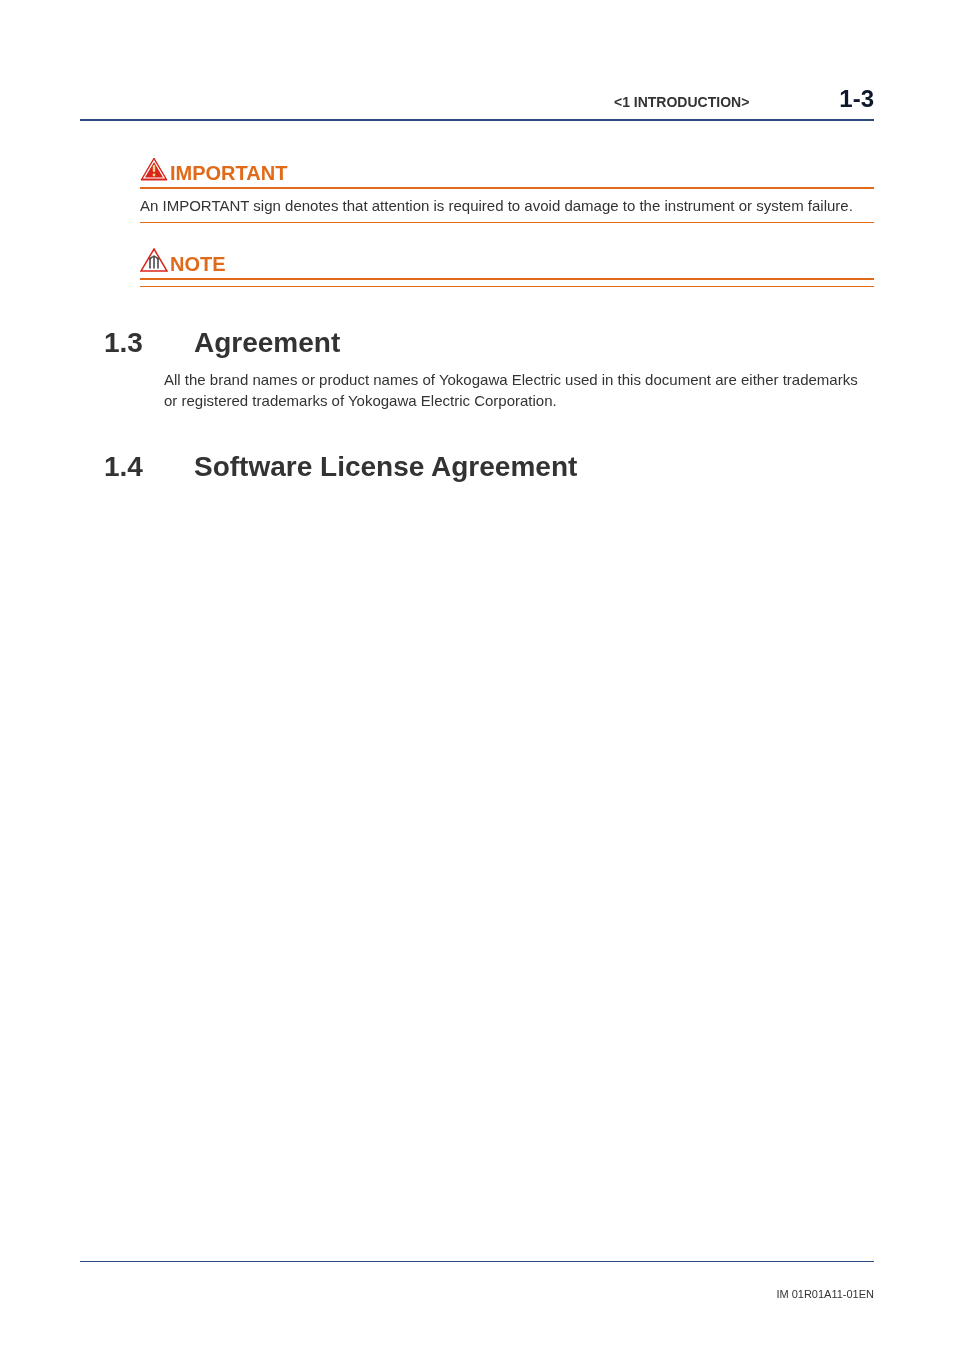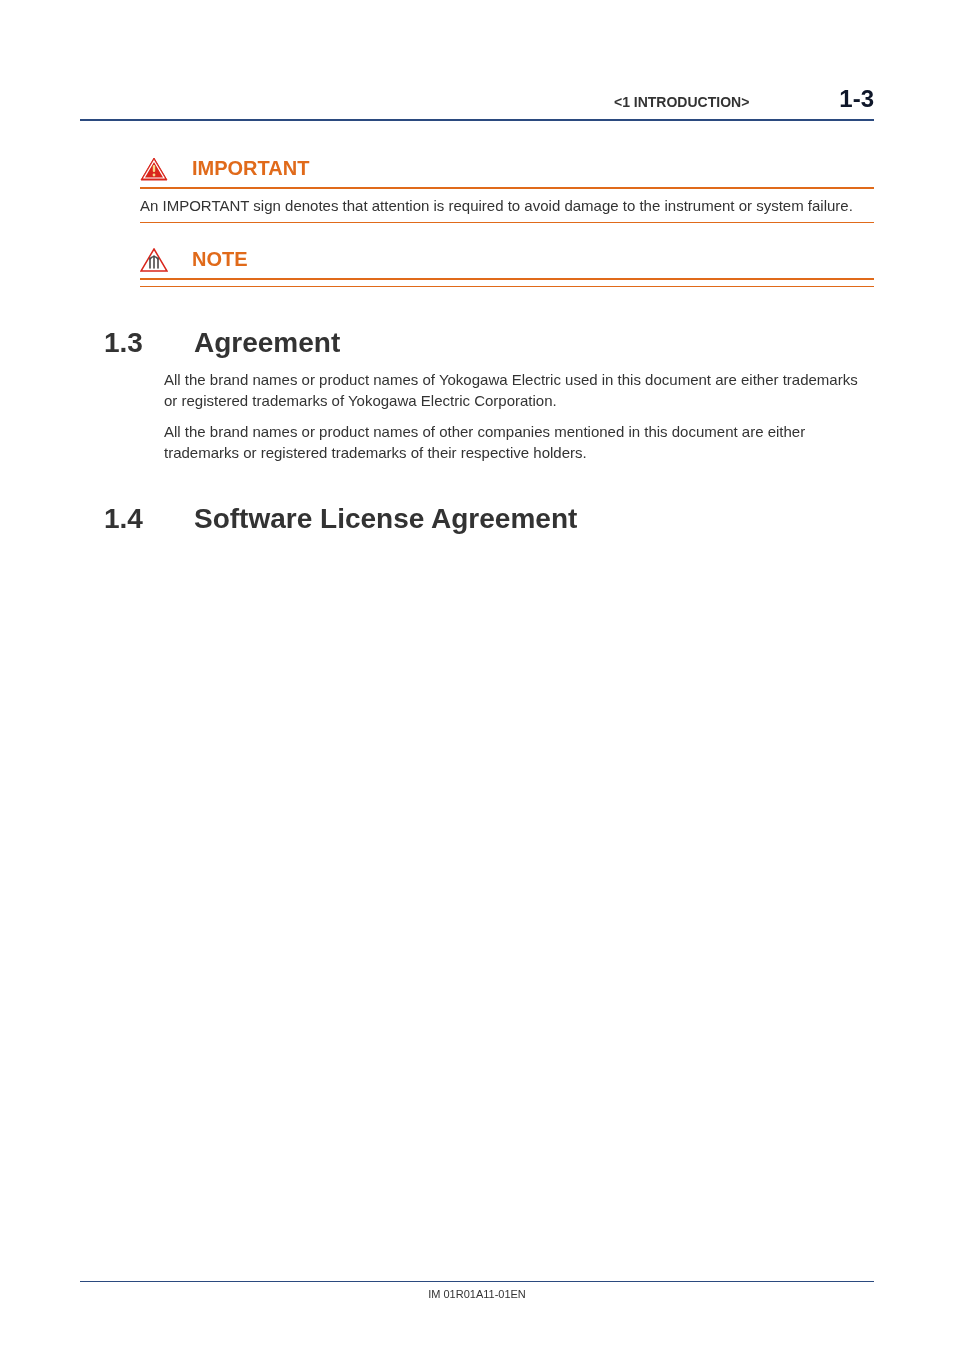--- a/index.html
+++ b/index.html
@@ -38,22 +38,22 @@
       font-size: 24px;
       font-weight: bold;
       color: #0f172a;
     }
     .callout-block {
       margin-left: 60px;
       margin-bottom: 25px;
     }
     .callout-header {
       display: flex;
-      align-items: flex-start;
-      gap: 24px;
+      align-items: flex-end;
+      gap: 2px;
       margin-bottom: 2px;
     }
     .callout-title {
       font-size: 20px;
       font-weight: bold;
       color: #e06a1a;
     }
     .callout-hr-top {
       border: none;
       border-top: 2px solid #e06a1a;
@@ -98,22 +98,22 @@
     }
     .section-body p {
       margin-bottom: 10px;
     }
     .footer {
       position: absolute;
       bottom: 50px;
       left: 80px;
       right: 80px;
       border-top: 1px solid #2b4a7f;
-      padding-top: 6px;
-      text-align: center;
+      padding-top: 26px;
+      text-align: right;
       font-size: 11px;
       color: #333333;
     }
     .icon-svg {
       width: 28px;
       height: 24px;
       flex-shrink: 0;
     }
   </style>
 </head>
@@ -164,21 +164,20 @@
     <hr class="callout-hr-bottom">
   </div>
 
   <div class="section">
     <div class="section-head">
       <span class="section-num">1.3</span>
       <span class="section-title">Agreement</span>
     </div>
     <div class="section-body">
       <p>All the brand names or product names of Yokogawa Electric used in this document are either trademarks or registered trademarks of Yokogawa Electric Corporation.</p>
-      <p>All the brand names or product names of other companies mentioned in this document are either trademarks or registered trademarks of their respective holders.</p>
     </div>
   </div>
 
   <div class="section">
     <div class="section-head">
       <span class="section-num">1.4</span>
       <span class="section-title">Software License Agreement</span>
     </div>
   </div>
 

